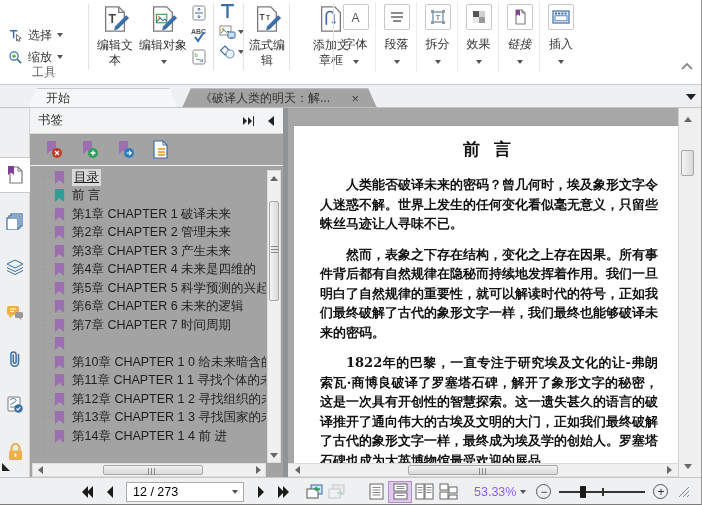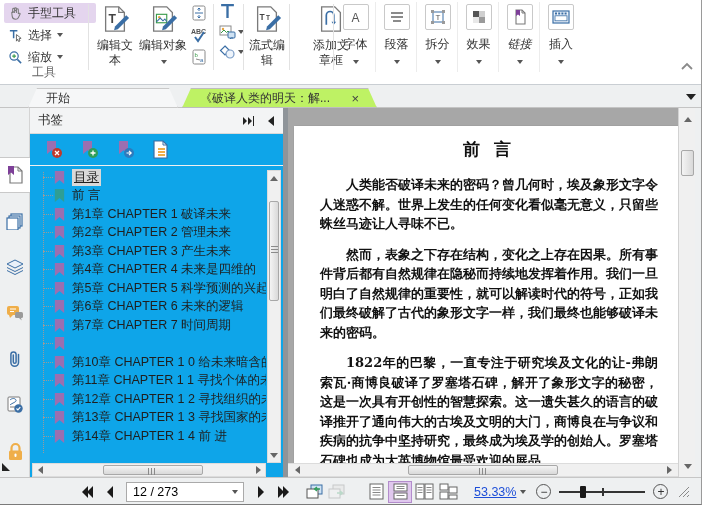--- a/index.html
+++ b/index.html
@@ -28,30 +28,30 @@
   .fmtbtn{ position:absolute; top:2px; width:40px; height:70px; text-align:center; border-right:1px solid #ececec; cursor:default; }
   .fmtbtn .icbox{ width:26px; height:26px; margin:2px auto 6px auto; border:1px solid #c9c9c9; border-radius:2px; display:flex; align-items:center; justify-content:center; background:#fff; }
   .fmtbtn .fl{ display:block; font-size:12px; }
   .fmtbtn .caret{ margin-top:3px; }
   .collapse-btn{ position:absolute; right:8px; top:62px; width:14px; height:10px; cursor:default; }
   
   .tabbar{ position:absolute; left:0; top:85px; width:702px; height:23px; background:#eef0f1; border-bottom:1px solid #c4c4c4; }
   .tab{ position:absolute; top:3px; height:20px; padding:0 18px; display:flex; align-items:center; gap:10px; font-size:12px; color:#333;
         clip-path:polygon(9px 0, calc(100% - 9px) 0, 100% 100%, 0 100%); cursor:default; }
   .tab-start{ left:28px; width:150px; background:#f6f7f8; box-shadow:inset 0 0 0 1px #c9c9c9; }
-  .tab-doc{ left:182px; width:195px; background:#bef264; box-shadow:inset 0 0 0 1px #bdbdbd; }
+  .tab-doc{ left:182px; width:195px; background:#a3a3a3; box-shadow:inset 0 0 0 1px #bdbdbd; }
   .tab-close{ font-size:13px; color:#444; margin-left:auto; cursor:default; }
   .tab-dd{ position:absolute; right:6px; top:9px; width:0; height:0; border-left:5px solid transparent; border-right:5px solid transparent; border-top:6px solid #222; }
   
   .iconstrip{ position:absolute; left:0; top:108px; width:30px; height:369px; background:#eef0f1; border-right:1px solid #d4d4d4; }
   .strip-item{ position:absolute; left:0; width:30px; height:36px; display:flex; align-items:center; justify-content:center; cursor:default; }
   .strip-item.active{ background:#fff; border-top:1px solid #c9c9c9; border-bottom:1px solid #c9c9c9; }
   .corner-tri{ position:absolute; left:2px; bottom:6px; width:0; height:0; border-bottom:8px solid #222; border-right:8px solid transparent; }
   
-  .bmpanel{ position:absolute; left:30px; top:108px; width:253px; height:369px; background:#0ea5e9; }
+  .bmpanel{ position:absolute; left:30px; top:108px; width:253px; height:369px; background:#a3a3a3; }
   .bm-header{ position:absolute; left:0; top:0; width:100%; height:26px; background:#f3f4f5; border-bottom:1px solid #d9d9d9; display:flex; align-items:center; padding:0 8px; font-size:12.5px; color:#333; }
   .bm-header .sp{ margin-left:auto; display:flex; gap:12px; align-items:center; }
   .bm-toolbar{ position:absolute; left:0; top:26px; width:100%; height:32px; display:flex; align-items:center; gap:17px; padding-left:14px; border-bottom:1px solid #f0f0f0; }
   .bm-list{ position:absolute; left:4px; top:60px; width:232px; height:295px; overflow:hidden; }
   .bm-list .treeline{ position:absolute; left:9px; top:4px; bottom:10px; border-left:1px dotted #9a9a9a; }
   .bm-row{ position:relative; height:18.5px; display:flex; align-items:center; white-space:nowrap; overflow:hidden; cursor:default; }
   .bm-stub{ width:10px; margin-left:9px; border-top:1px dotted #9a9a9a; flex:0 0 auto; }
   .bm-flag{ flex:0 0 auto; margin-right:6px; }
   .bm-flag.purple path{ fill:#9b6fb0; }
   .bm-flag.teal path{ fill:#2f9e94; }
@@ -80,43 +80,37 @@
   .doc-p{ font-size:13px; line-height:19.5px; font-weight:600; text-align:justify; text-indent:2em; margin-bottom:11px; }
   .doc-vscroll{ position:absolute; left:678px; top:108px; width:17px; height:369px; background:#f0f0f0; border-left:1px solid #d2d2d2; }
   .right-margin{ position:absolute; left:695px; top:108px; width:7px; height:369px; background:#eef0f1; }
   
   .statusbar{ position:absolute; left:0; top:477px; width:702px; height:28px; background:#eef0f1; border-top:1px solid #c6c6c6; display:flex; align-items:center; }
   .nav-ic{ width:22px; height:20px; display:flex; align-items:center; justify-content:center; cursor:default; }
   .pgbox{ width:118px; height:20px; background:#fff; border:1px solid #aaa; display:flex; align-items:center; margin:0 6px; }
   .pgbox input{ flex:1; border:none; outline:none; font-size:12.5px; padding-left:6px; width:90px; font-family:inherit; background:transparent; }
   .viewmode{ width:24px; height:22px; display:flex; align-items:center; justify-content:center; border:1px solid transparent; cursor:default; }
   .viewmode.on{ background:#e0c8ee; border-color:#b38ccc; }
-  .zoomtxt{ font-size:12.5px; color:#1d4ed8; margin:0 4px 0 14px;text-decoration:underline; }
+  .zoomtxt{ font-size:12.5px; color:#8b5cf6; margin:0 4px 0 14px; }
   .circlebtn{ width:15px; height:15px; border:1px solid #555; border-radius:50%; display:flex; align-items:center; justify-content:center; font-size:12px; line-height:1; color:#333; cursor:default; }
   .slider{ position:relative; width:86px; height:14px; margin:0 8px; }
   .slider .track{ position:absolute; left:0; right:0; top:6.5px; height:1.5px; background:#333; }
   .slider .tickc{ position:absolute; left:50%; top:3px; width:1.5px; height:8px; background:#333; }
   .slider .thumb{ position:absolute; left:24%; top:1px; width:6px; height:12px; background:#1a1a1a; border-radius:1px; cursor:default; }
   .sizegrip{ margin-left:10px; margin-right:4px; }
   svg{ display:block; }
 </style>
 </head>
 <body>
 
 <div id="app">
 
   <div class="ribbon">
 
     <div class="rgroup" style="left:0;width:88px;">
-      <div class="tool-row active" style="top:3px;">
-        <svg width="15" height="15" viewBox="0 0 16 16">
-            <path d="M5 7V3.5a1 1 0 0 1 2 0V7m0-4a1 1 0 0 1 2 0v4m0-3a1 1 0 0 1 2 0v4.2c1-1 2.4-.6 1.8.6L11 12.5c-.5 1-1.3 1.6-2.8 1.6-2.3 0-3.5-1.3-3.7-3L4 7.2c-.1-1 1-1.3 1.5-.4z" fill="none" stroke="#7a7a7a" stroke-width="1.1" stroke-linecap="round" stroke-linejoin="round"></path>
-          </svg>
-        <span>手型工具</span>
-      </div>
       <div class="tool-row" style="top:25px;">
         <svg width="15" height="15" viewBox="0 0 16 16">
             <path d="M2 3h8M6 3v8" stroke="#3a6ea5" stroke-width="1.6" fill="none"></path>
             <path d="M9 7l5 4-2.2.4 1 2.4-1.5.6-1-2.4L9 14z" fill="#fff" stroke="#555" stroke-width="0.9"></path>
           </svg>
         <span>选择</span>
         <span class="caret"></span>
       </div>
       <div class="tool-row" style="top:47px;">
         <svg width="15" height="15" viewBox="0 0 16 16">
@@ -536,21 +530,21 @@
   </div>
 
   <div class="splitter"></div>
 
   <div class="docarea">
     <div class="page">
       <div class="page-inner">
         <div class="doc-title">前 言</div>
         <p class="doc-p">人类能否破译未来的密码？曾几何时，埃及象形文字令人迷惑不解。世界上发生的任何变化看似毫无意义，只留些蛛丝马迹让人寻味不已。</p>
         <p class="doc-p">然而，表象之下存在结构，变化之上存在因果。所有事件背后都有自然规律在隐秘而持续地发挥着作用。我们一旦明白了自然规律的重要性，就可以解读时代的符号，正如我们最终破解了古代的象形文字一样，我们最终也能够破译未来的密码。</p>
-        <p class="doc-p">1822年的巴黎，一直专注于研究埃及文化的让-弗朗索瓦·商博良破译了罗塞塔石碑，解开了象形文字的秘密，这是一次具有开创性的智慧探索。这一遗失甚久的语言的破译推开了通向伟大的古埃及文明的大门，商博良在与争议和疾病的抗争中坚持研究，最终成为埃及学的创始人。罗塞塔石碑也成为大英博物馆最受欢迎的展品。</p>
+        <p class="doc-p">1822年的巴黎，一直专注于研究埃及文化的让-弗朗索瓦·商博良破译了罗塞塔石碑，解开了象形文字的秘密，这是一次具有开创性的智慧探索。这一遗失甚久的语言的破译推开了通向伟大的古埃及文明的大门，正如我们最终破解了古代的象形文字一样，最终成为埃及学的创始人。罗塞塔石碑也成为大英博物馆最受欢迎的展品。</p>
       </div>
     </div>
 
     <div class="sb" style="left:0;top:355px;width:390px;height:14px;border-left:none;border-right:none;">
       <div class="sb-btn" style="left:2px;top:0;width:14px;height:12px;">
           <span class="tri-lf"></span>
         </div>
       <div class="sb-thumb h" style="left:120px;top:1px;width:150px;height:10px;">
           <span class="grip3" style="left:70px;top:1.5px;">
             <i></i>

